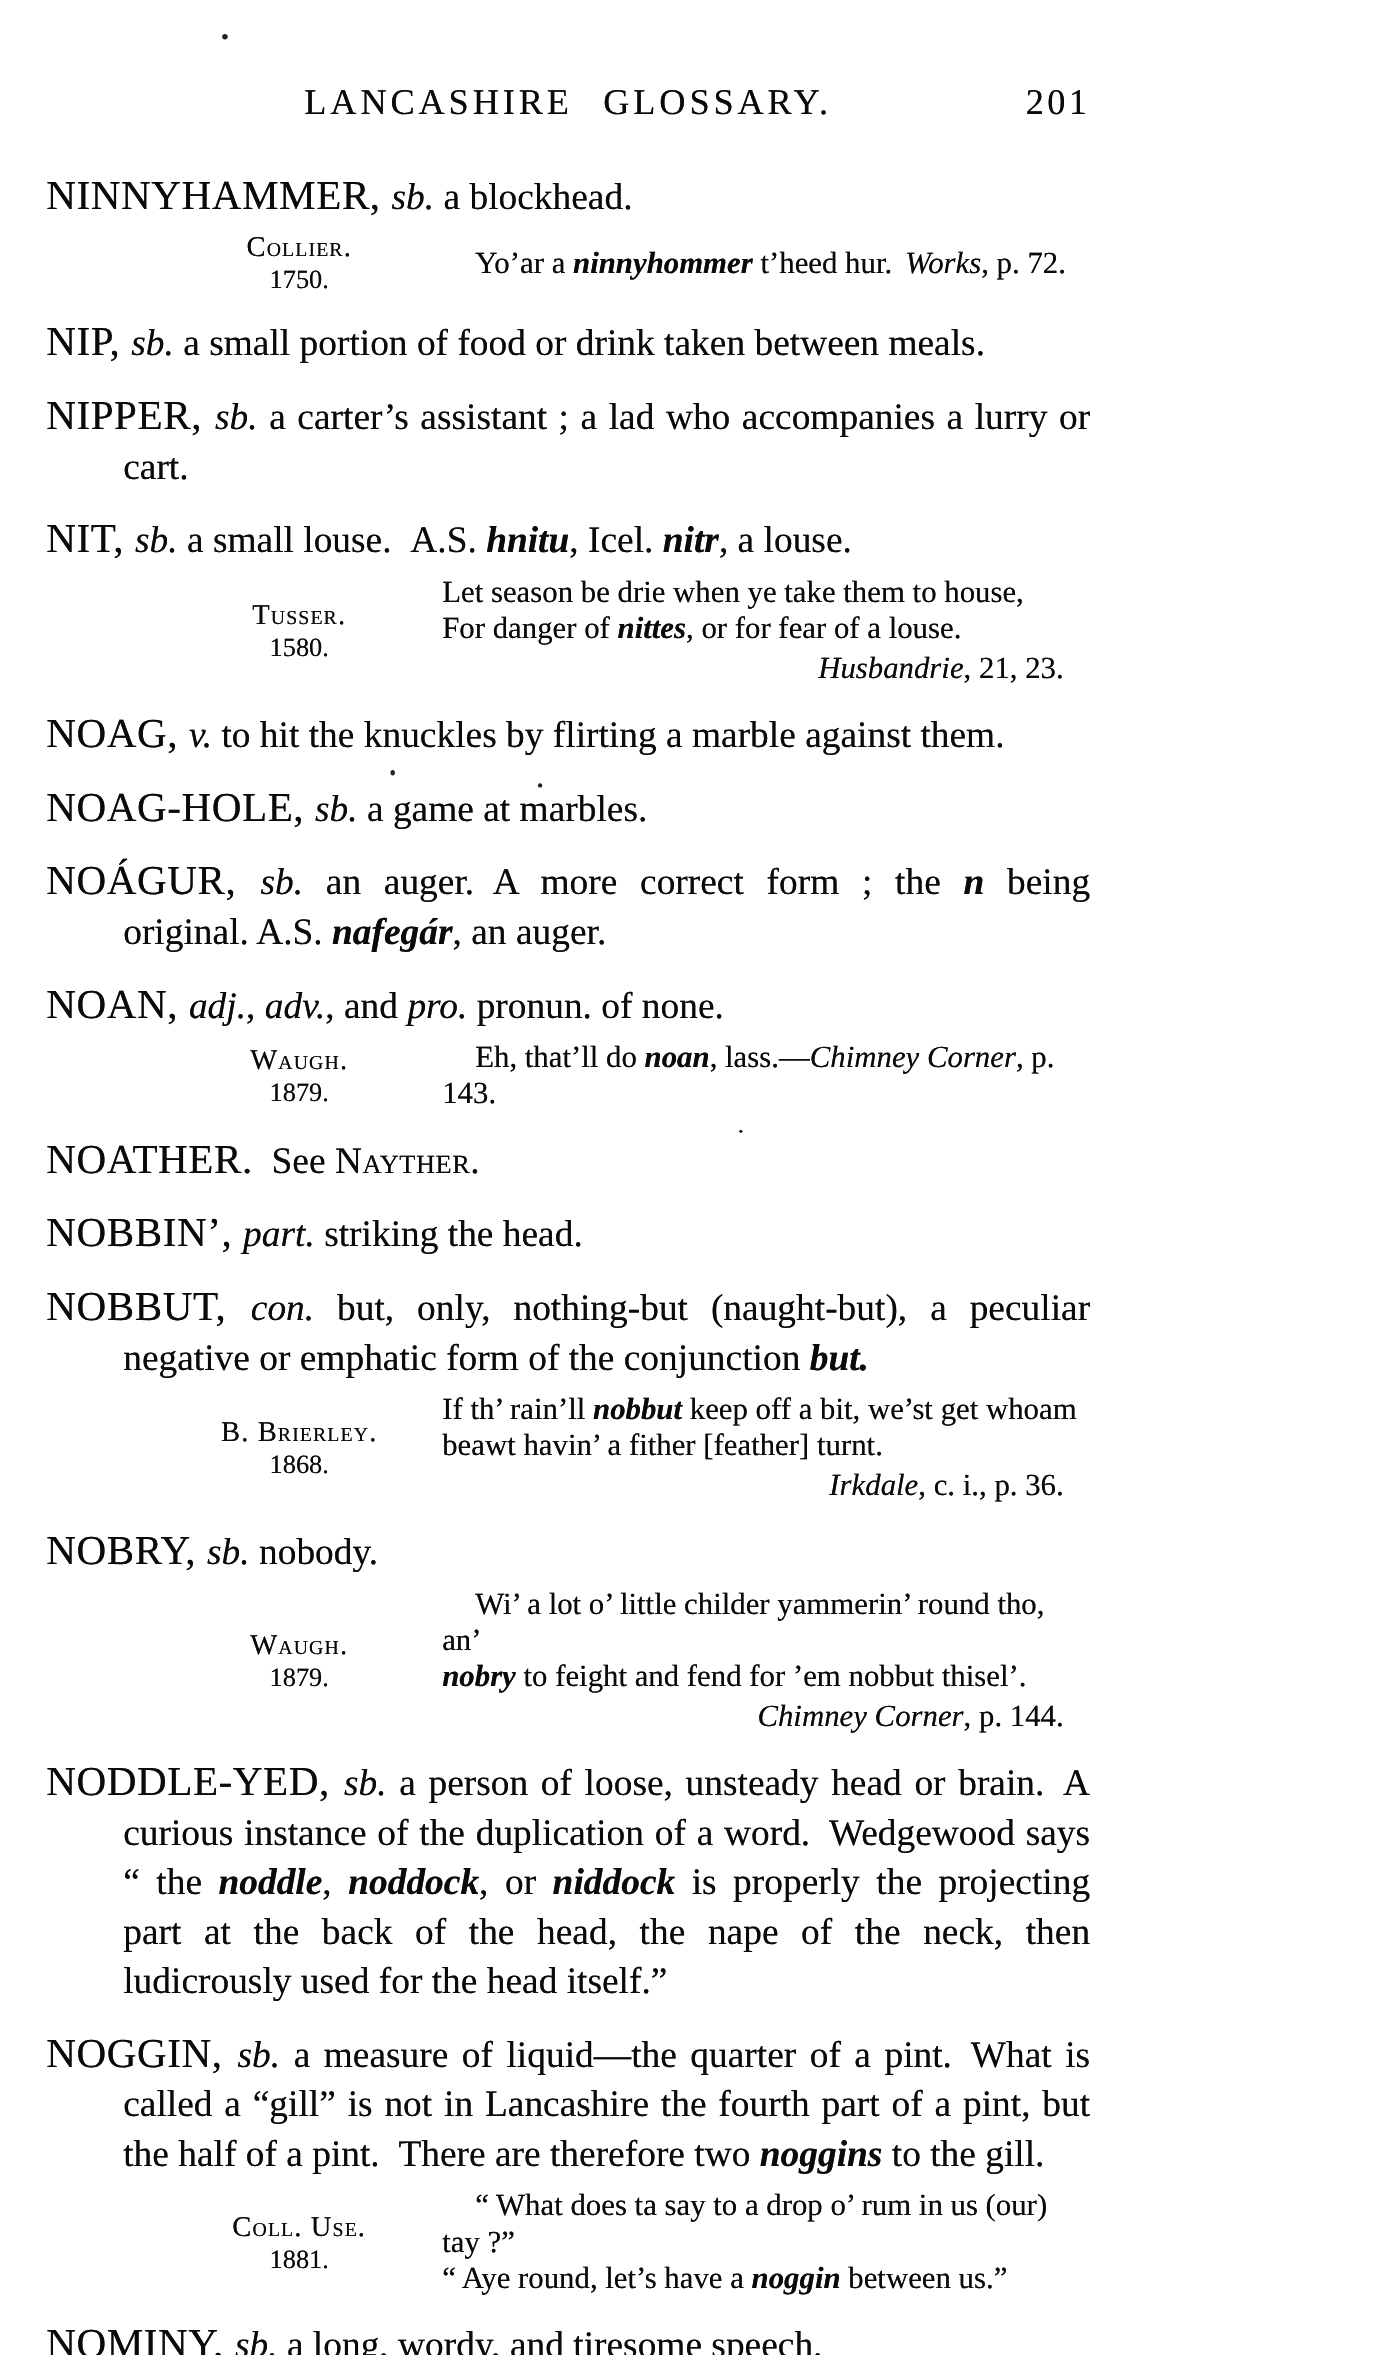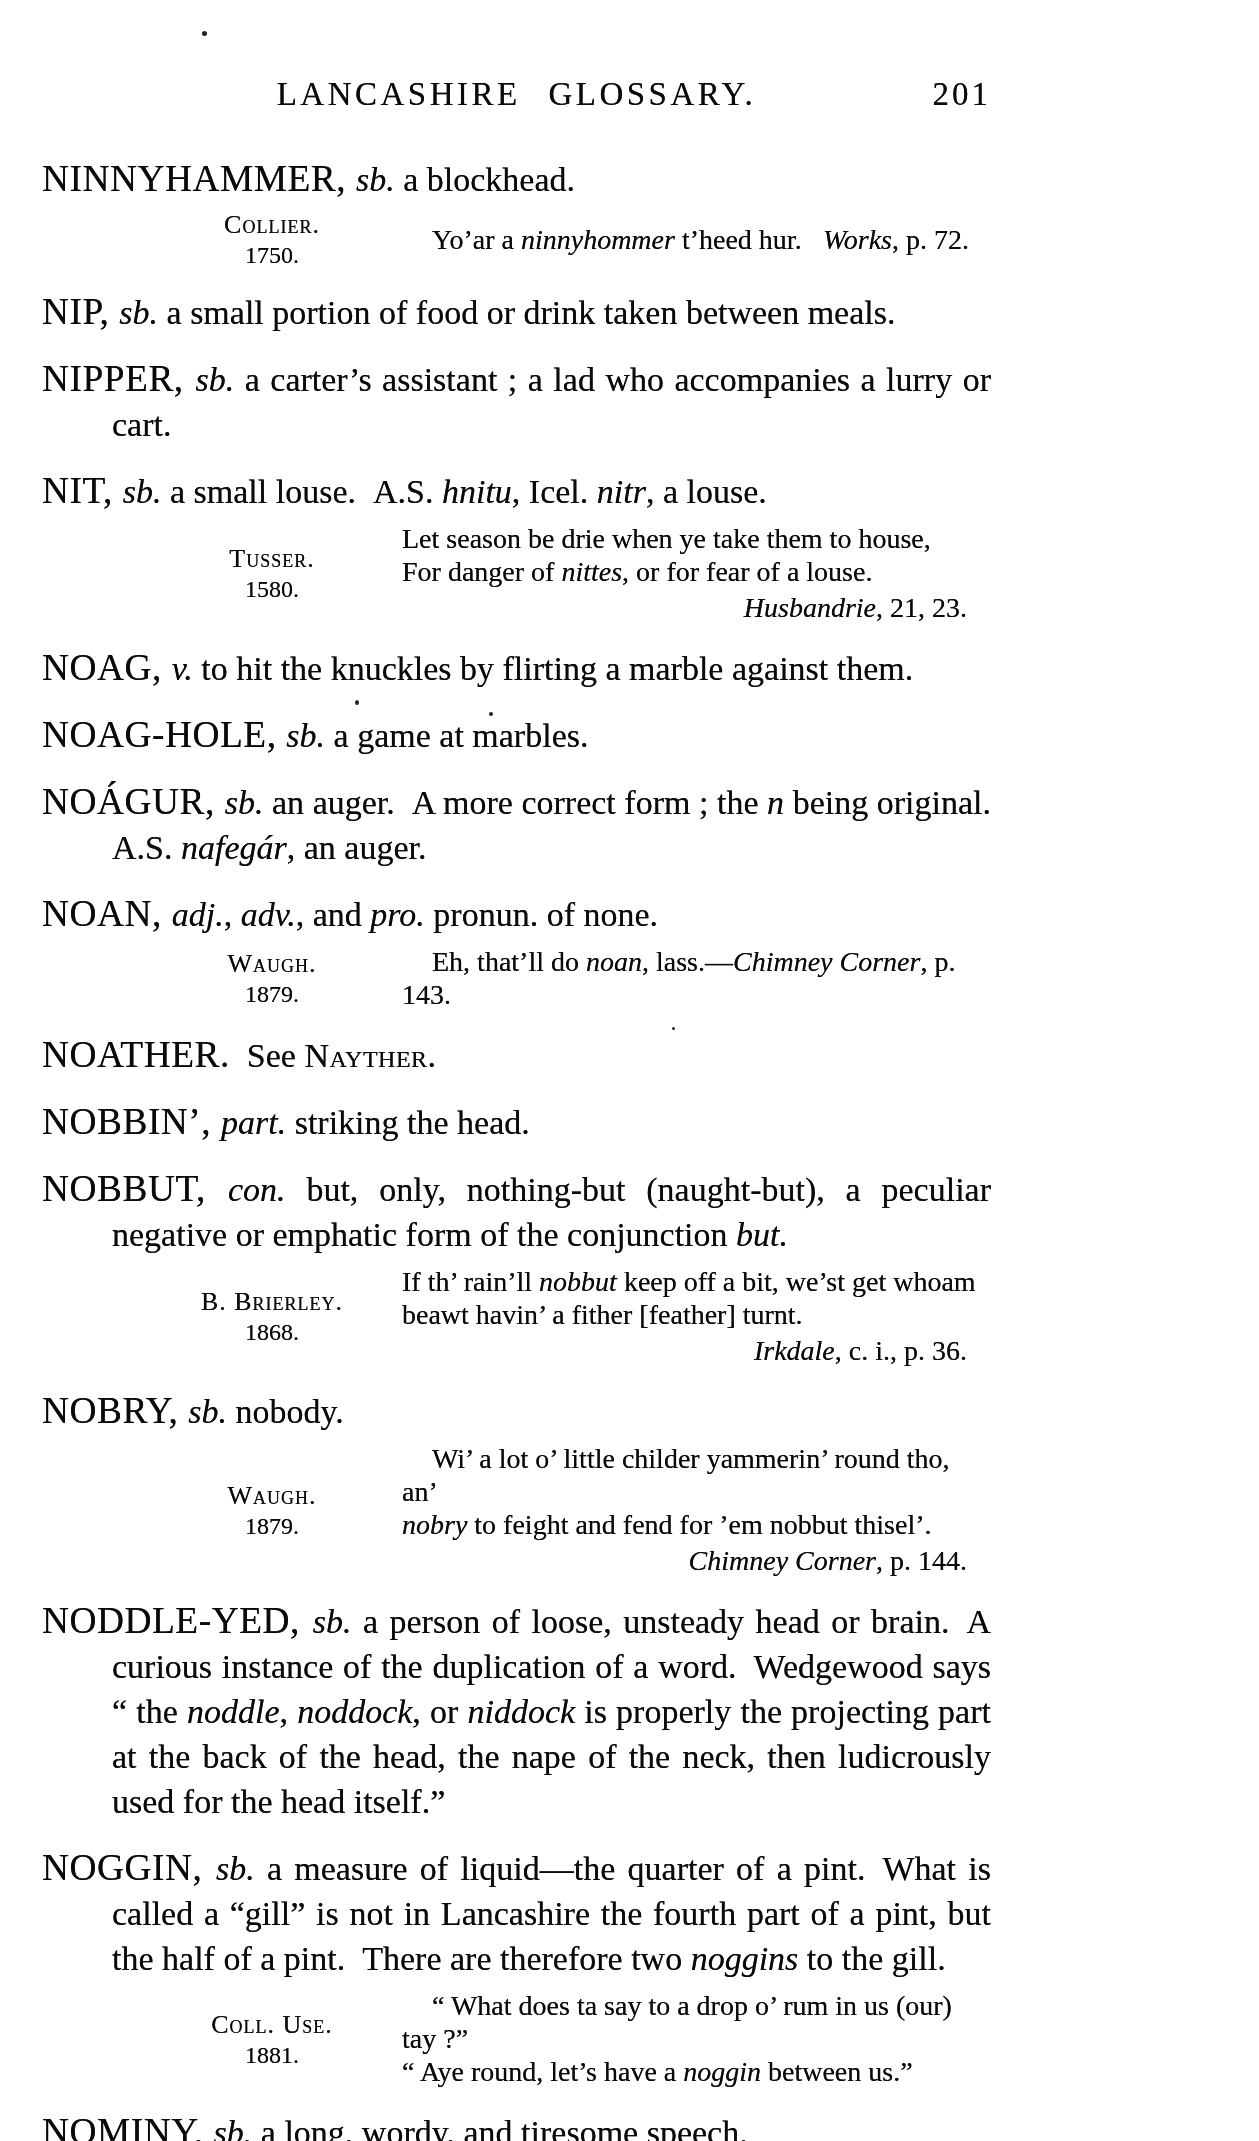--- a/index.html
+++ b/index.html
@@ -29,21 +29,21 @@
   .entry-text {
     margin: 0;
     font-size: 34px;
     line-height: 45px;
     text-align: justify;
     padding-left: 70px;
     text-indent: -70px;
   }
   .s-hw { font-size: 1.1em; letter-spacing: 0.5px; }
   .s-i  { font-style: italic; }
-  .s-bi { font-style: italic; font-weight: normal; }
+  .s-bi { font-style: italic; font-weight: bold; }
   .s-sc { font-variant: small-caps; letter-spacing: 0.5px; }
   .citation {
     display: flex;
     align-items: center;
     padding-left: 105px;
     margin: 8px 0 4px 0;
     font-size: 28px;
     line-height: 33px;
   }
   .cit-left { flex: none; width: 250px; text-align: center; padding-top: 1px; }

